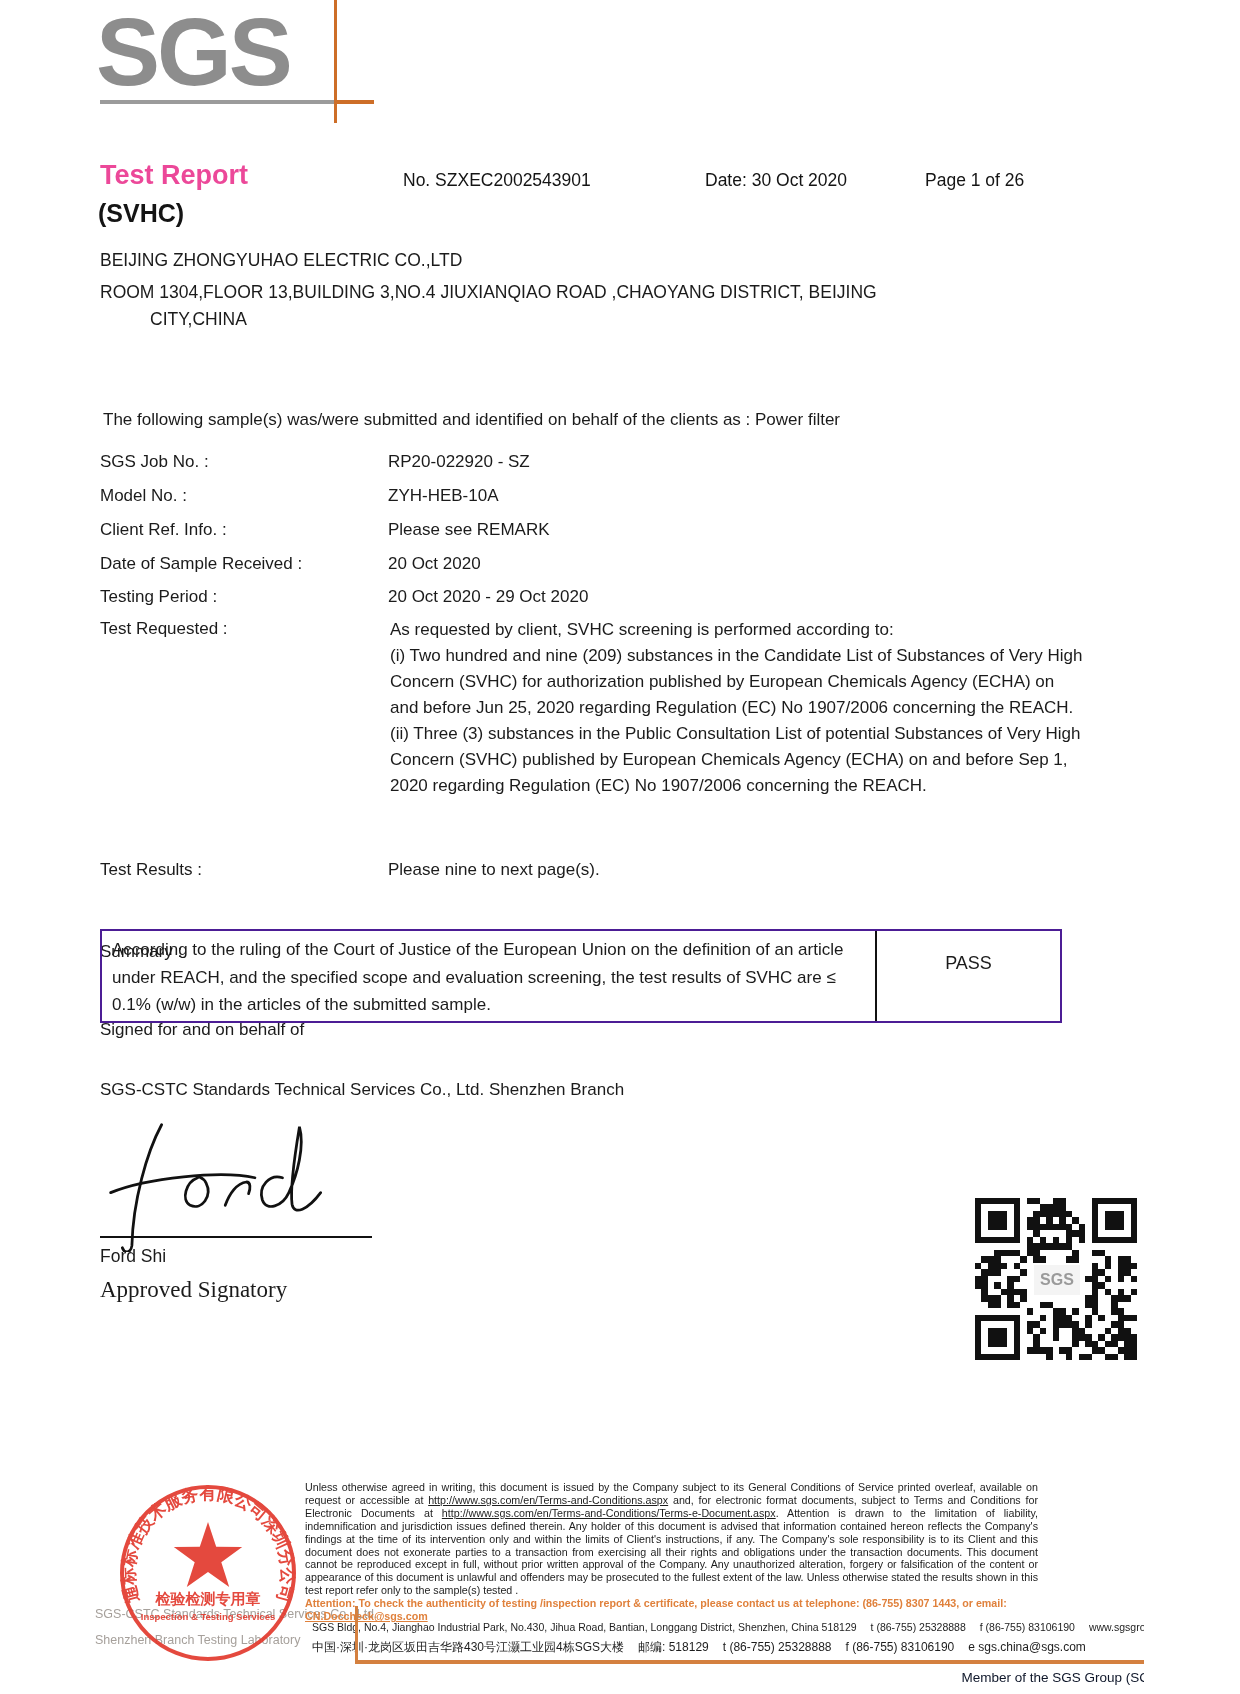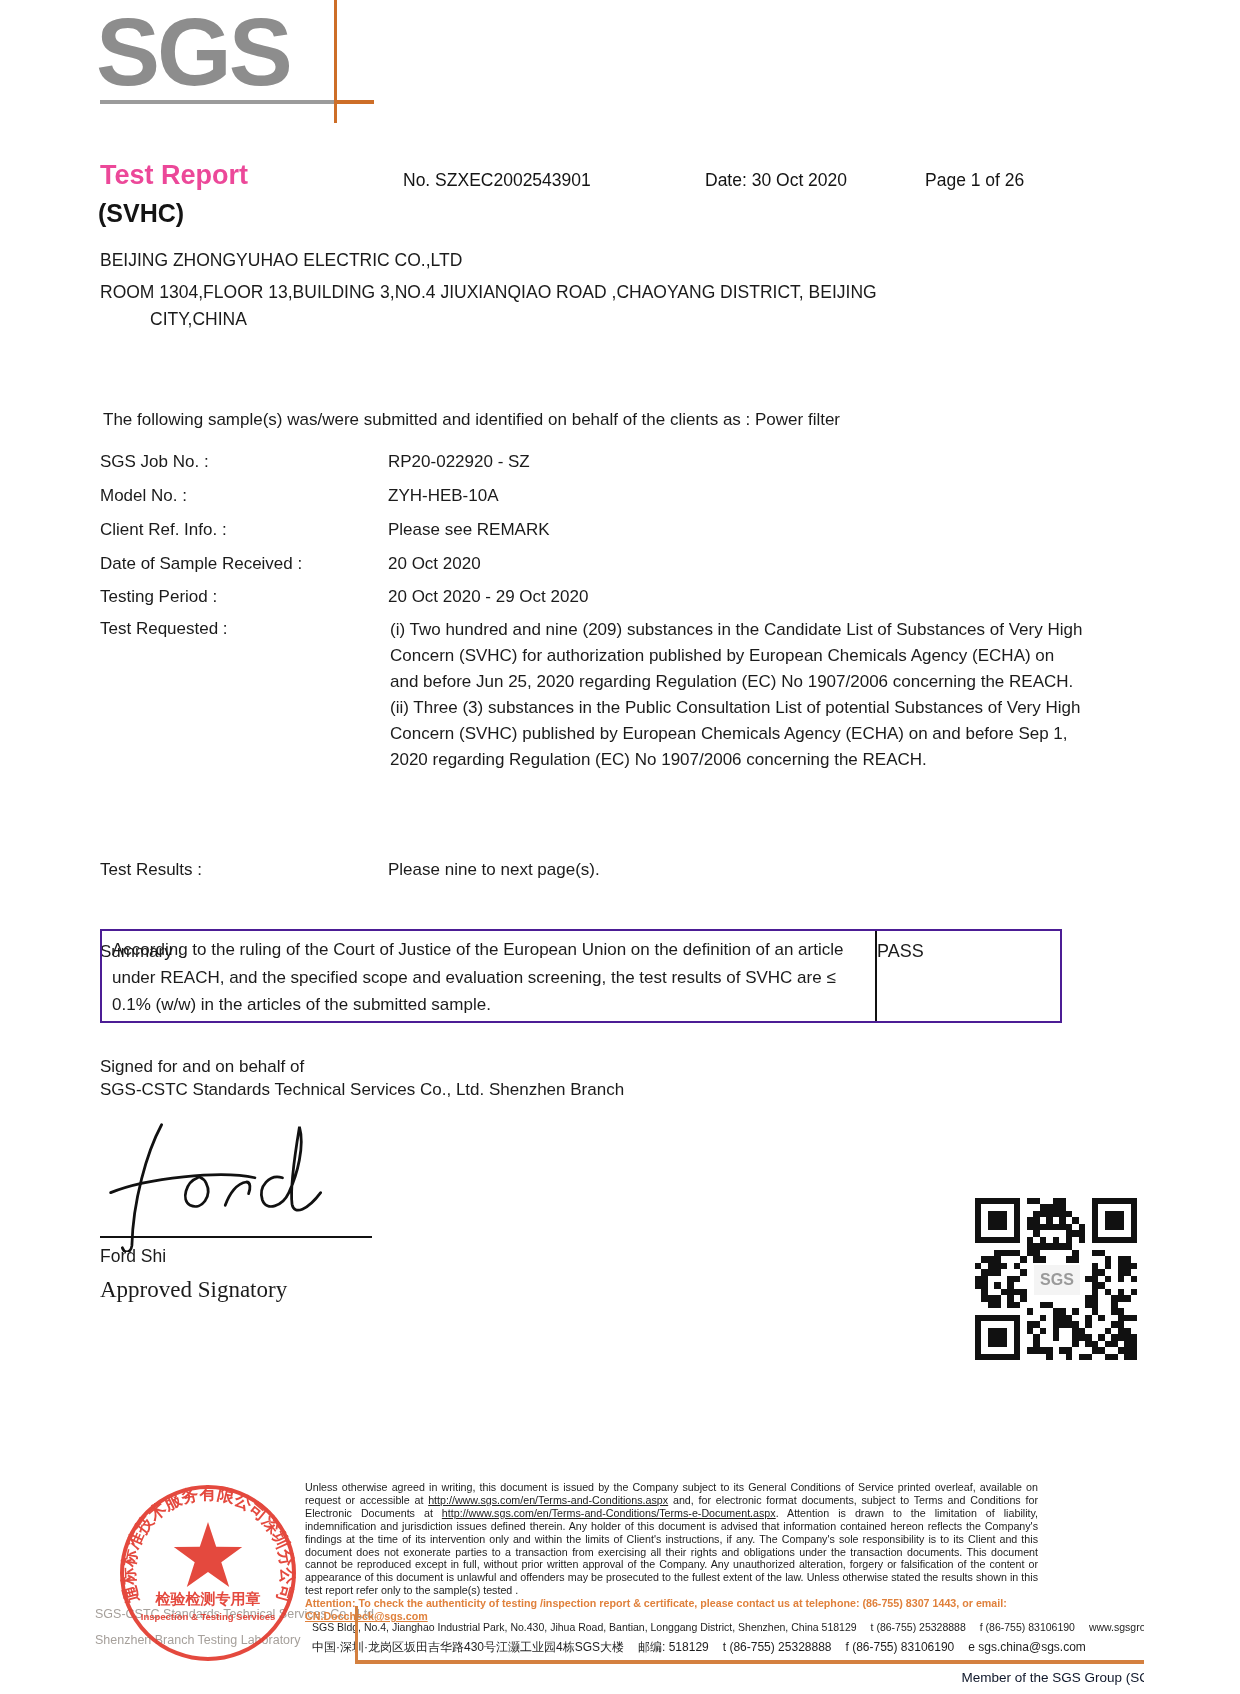--- a/index.html
+++ b/index.html
@@ -15,21 +15,21 @@
   .title2{font-weight:bold;font-size:25px;color:#141414;}
   .hdr{font-size:17.5px;color:#141414;}
   .body-t{font-size:17px;color:#1b1b1b;}
   .client{font-size:17.5px;}
   .fields .lab{position:absolute;left:100px;font-size:17px;}
   .fields .val{position:absolute;left:388px;font-size:17px;}
   .tr-paras{width:695px;font-size:17px;line-height:26px;}
   .tr-paras div{margin:0;}
   .sum-box{width:958px;height:90px;border:2px solid #4c1d95;display:flex;margin-top:8px;}
   .sum-left{flex:1;padding:5px 10px;font-size:17px;line-height:27.5px;}
-  .sum-right{width:183px;border-left:2px solid #111;text-align:left;padding-top:10px;font-size:18px;}
+  .sum-right{width:183px;border-left:2px solid #111;text-align:center;padding-top:22px;font-size:18px;}
   .sig-line{background:#111;}
   .gray-co{font-size:12.5px;color:#a6a09b;white-space:nowrap;}
   .legal{width:733px;font-size:10.7px;line-height:12.9px;text-align:justify;color:#1d1d1d;margin:0;}
   .legal .u{text-decoration:underline;}
   .attn{width:733px;font-size:10.7px;line-height:13.2px;color:#e0813c;font-weight:bold;margin:2px 0 0 0;}
   .attn .u{text-decoration:underline;}
   .addr{white-space:nowrap;font-size:10.5px;color:#1d1d1d;}
   .addr span{margin-right:14px;}
   .addr-cn{font-size:12px;}
   .member{font-size:13.5px;color:#0f172a;text-align:right;}
@@ -70,34 +70,35 @@
     <div class="lab" style="top:520px;">Client Ref. Info. :</div>
     <div class="val" style="top:520px;">Please see REMARK</div>
     <div class="lab" style="top:554px;">Date of Sample Received :</div>
     <div class="val" style="top:554px;">20 Oct 2020</div>
     <div class="lab" style="top:587px;">Testing Period :</div>
     <div class="val" style="top:587px;">20 Oct 2020 - 29 Oct 2020</div>
   </div>
 
   <div class="abs body-t" style="left:100px;top:619px;">Test Requested :</div>
   <div class="abs tr-paras" style="left:390px;top:617px;">
+    <div>As requested by client, SVHC screening is performed according to:</div>
     <div>(i) Two hundred and nine (209) substances in the Candidate List of Substances of Very High Concern (SVHC) for authorization published by European Chemicals Agency (ECHA) on and before Jun 25, 2020 regarding Regulation (EC) No 1907/2006 concerning the REACH.</div>
     <div>(ii) Three (3) substances in the Public Consultation List of potential Substances of Very High Concern (SVHC) published by European Chemicals Agency (ECHA) on and before Sep 1, 2020 regarding Regulation (EC) No 1907/2006 concerning the REACH.</div>
   </div>
 
   <div class="abs body-t" style="left:100px;top:860px;">Test Results :</div>
   <div class="abs body-t" style="left:388px;top:860px;">Please nine to next page(s).</div>
 
   <div class="abs body-t" style="left:100px;top:898px;margin-top:44px;">Summary :</div>
   <div class="abs sum-box" style="left:100px;top:921px;">
     <div class="sum-left">According to the ruling of the Court of Justice of the European Union on the definition of an article under REACH, and the specified scope and evaluation screening, the test results of SVHC are ≤ 0.1% (w/w) in the articles of the submitted sample.</div>
     <div class="sum-right">PASS</div>
   </div>
 
-  <div class="abs body-t" style="left:100px;top:1057px;">Signed for and on behalf of</div>
+  <div class="abs body-t" style="left:100px;top:1020px;">Signed for and on behalf of</div>
   <div class="abs body-t" style="left:100px;top:1080px;">SGS-CSTC Standards Technical Services Co., Ltd. Shenzhen Branch</div>
 
   <svg class="abs sig-svg" style="left:95px;top:1112px;" width="235" height="140" viewBox="0 0 220 132" aria-label="Ford">
     <path d="M62,12 C48,38 35,84 34,126 C33,133 27,134 25,128"></path>
     <path d="M14,76 C48,62 118,55 150,62"></path>
     <path d="M96,62 C85,66 80,83 89,88 C100,93 110,79 104,67 C101,61 94,60 96,62"></path>
     <path d="M122,88 C126,77 133,67 142,66 C146,66 146,72 144,77"></path>
     <path d="M176,62 C164,58 153,70 157,83 C161,94 176,89 182,76 C190,59 197,32 192,14 C188,38 183,72 185,87 C187,98 200,92 212,76"></path>
   </svg>
   <div class="abs sig-line" style="left:100px;top:1236px;width:272px;height:2px;"></div>

